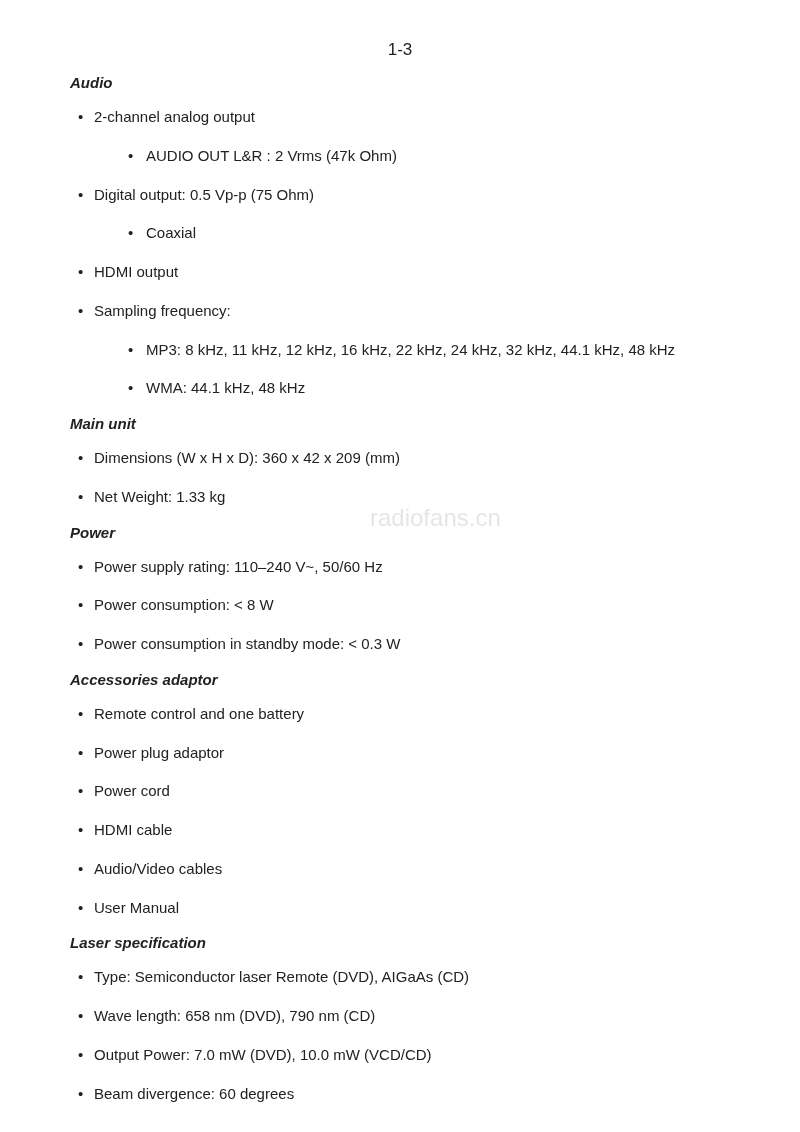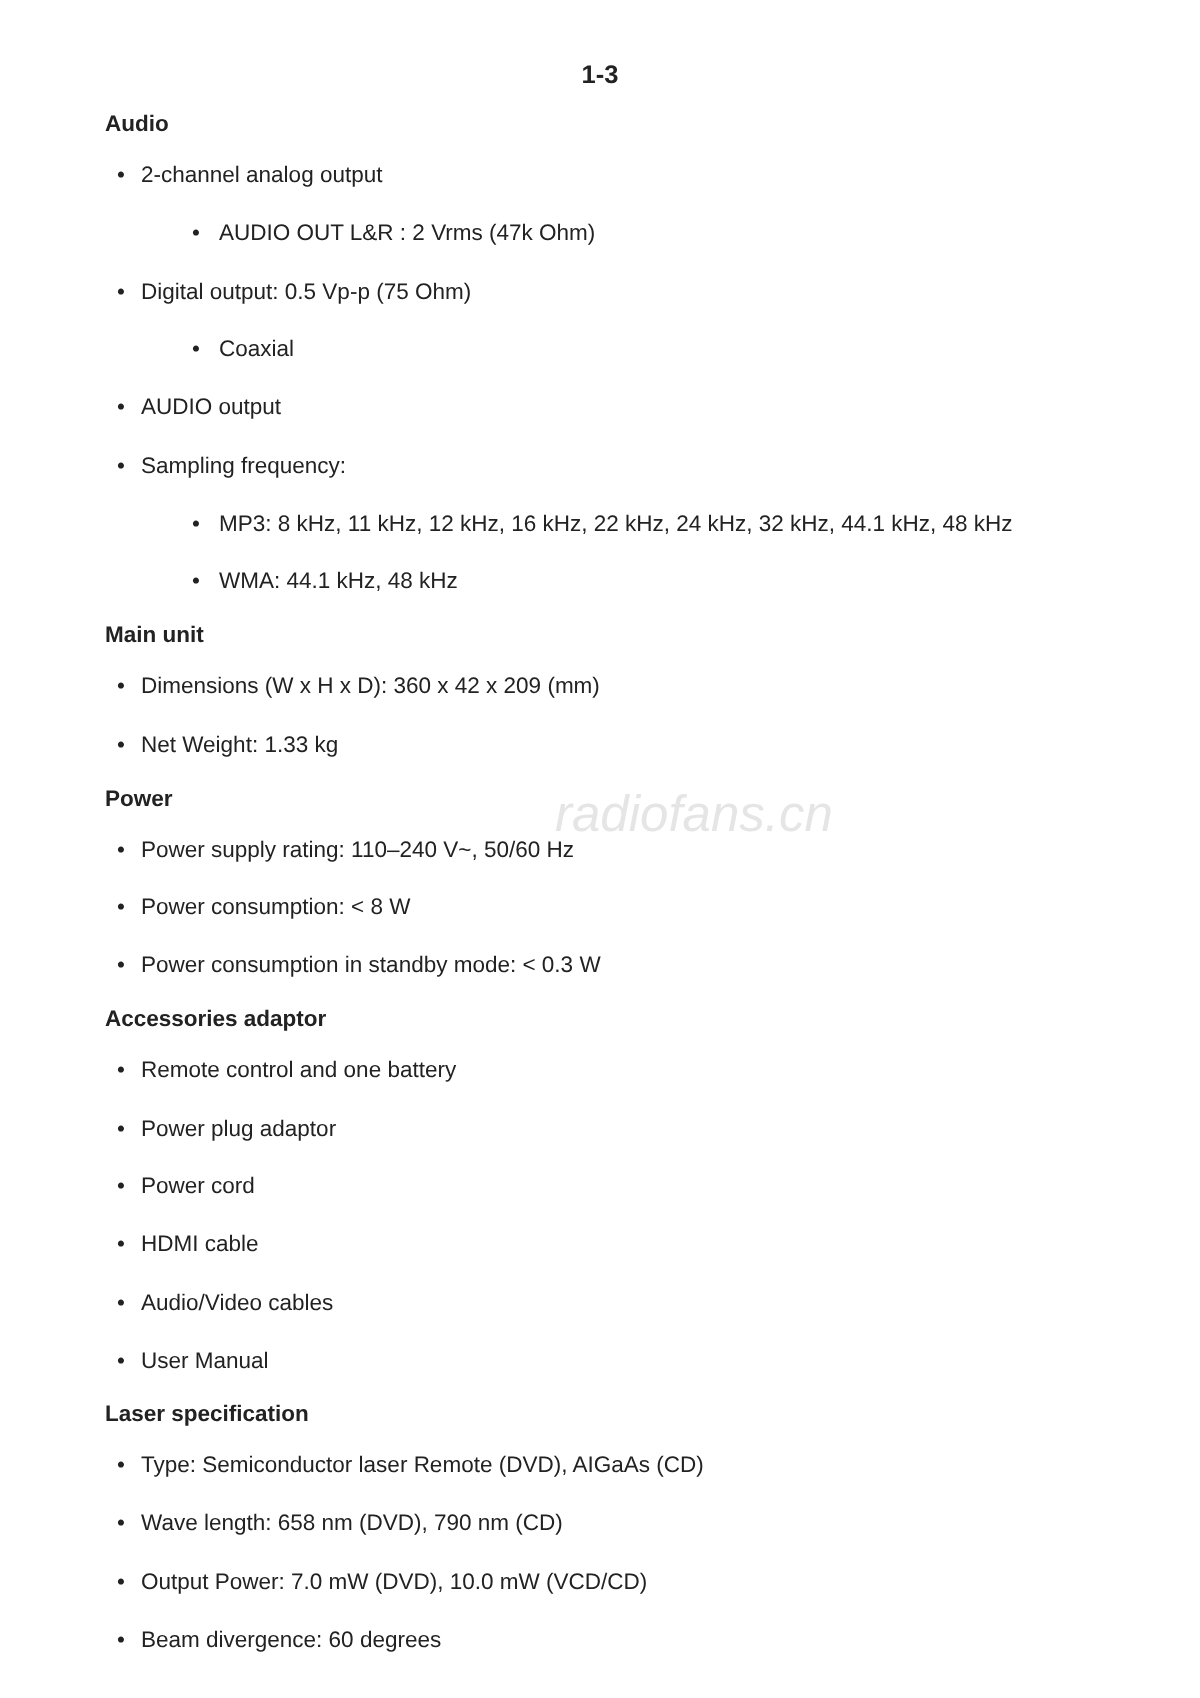--- a/index.html
+++ b/index.html
@@ -14,30 +14,31 @@
       font-size: 15px;
       color: #222222;
       width: 800px;
       min-height: 1132px;
       padding: 40px 70px 40px 70px;
     }
 
     .page-number {
       text-align: center;
       font-size: 17px;
-      font-weight: bold;
+      font-weight: normal;
       margin-bottom: 4px;
       color: #222;
     }
 
     .section-heading {
       font-weight: bold;
       font-size: 15px;
       margin-top: 14px;
       margin-bottom: 6px;
+      font-style: italic;
     }
 
     ul {
       list-style: none;
       padding: 0;
       margin: 0;
     }
 
     ul li {
       padding-left: 24px;
@@ -62,28 +63,27 @@
       padding-left: 28px;
     }
 
     ul.sub-list li::before {
       content: "•";
       left: 10px;
     }
 
     .watermark {
       color: #cccccc;
-      font-size: 34px;
+      font-size: 24px;
       opacity: 0.5;
       position: absolute;
-      top: 484px;
+      top: 464px;
       left: 300px;
       transform: rotate(0deg);
       pointer-events: none;
-      font-style: italic;
     }
 
     .content-wrapper {
       position: relative;
     }
   </style>
 </head>
 <body>
 
 <div class="content-wrapper">
@@ -94,21 +94,21 @@
     <li>2-channel analog output
       <ul class="sub-list">
         <li>AUDIO OUT L&amp;R : 2 Vrms (47k Ohm)</li>
       </ul>
     </li>
     <li>Digital output: 0.5 Vp-p (75 Ohm)
       <ul class="sub-list">
         <li>Coaxial</li>
       </ul>
     </li>
-    <li>AUDIO output</li>
+    <li>HDMI output</li>
     <li>Sampling frequency:
       <ul class="sub-list">
         <li>MP3: 8 kHz, 11 kHz, 12 kHz, 16 kHz, 22 kHz, 24 kHz, 32 kHz, 44.1 kHz, 48 kHz</li>
         <li>WMA: 44.1 kHz, 48 kHz</li>
       </ul>
     </li>
   </ul>
 
   <div class="section-heading">Main unit</div>
   <ul>

